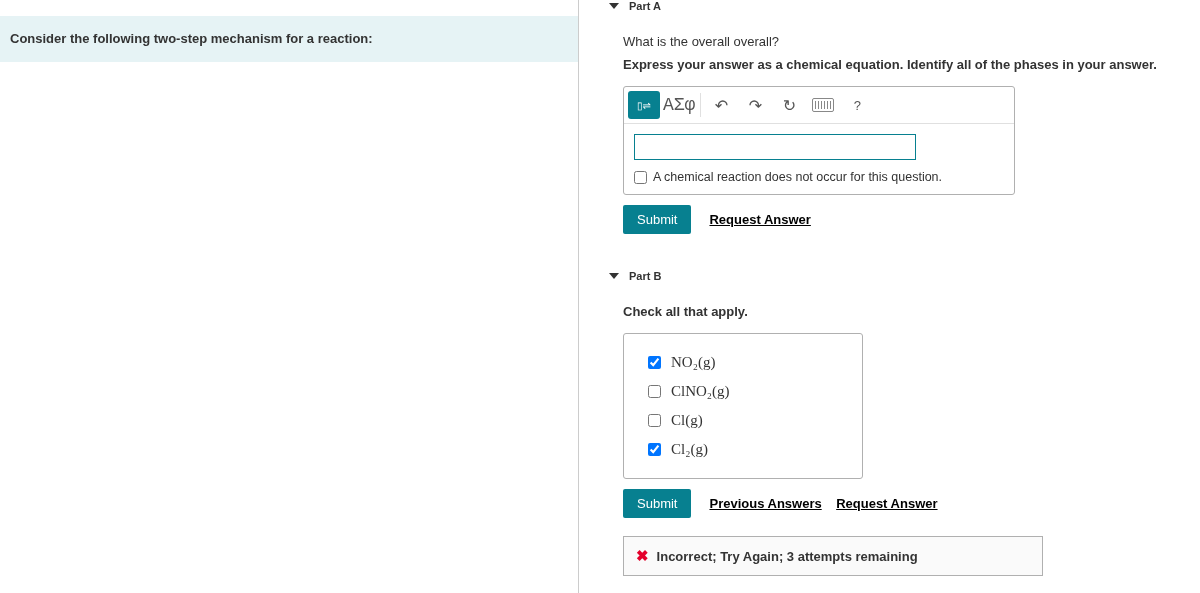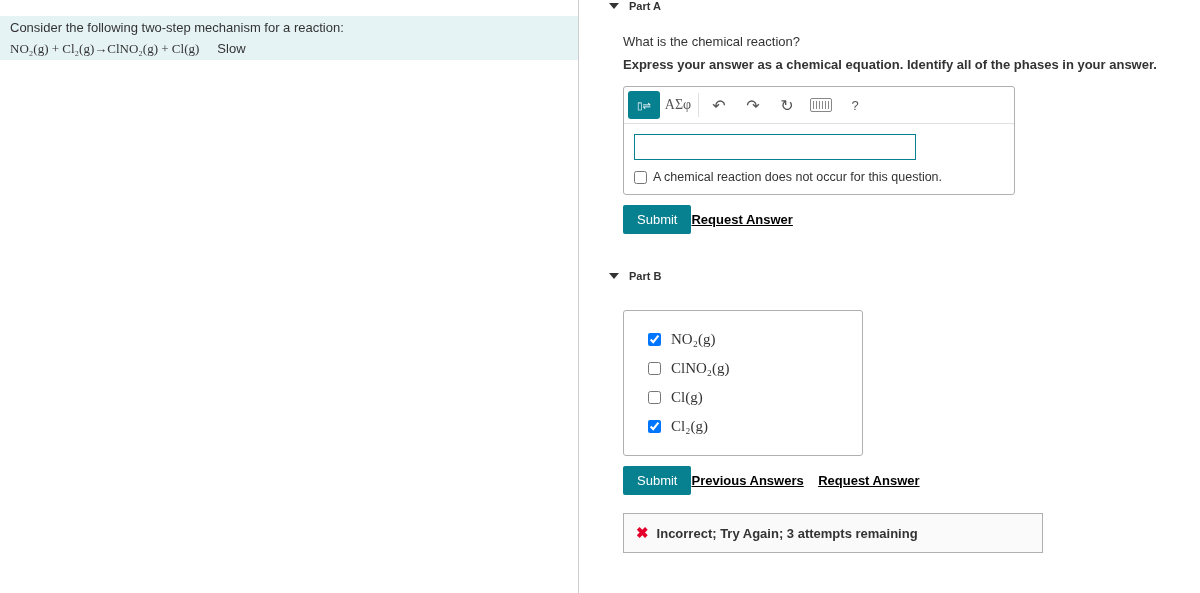--- a/index.html
+++ b/index.html
@@ -1,68 +1,64 @@
 <!DOCTYPE html>
 <html><head>
 <meta charset="utf-8">
 <style>
 * { box-sizing: border-box; margin: 0; padding: 0; }
 body { font-family: Arial, Helvetica, sans-serif; font-size: 13px; color: #333; background: #fff; width: 1200px; height: 593px; position: relative; }
 .left-panel { position: absolute; left: 0; top: 16px; width: 578px; }
-.problem-box { background: #e6f3f5; padding: 1px 10px; font-size: 13px; line-height: 1.5; }
+.problem-box { background: #e6f3f5; padding: 12px 10px; font-size: 13px; line-height: 1.5; font-weight: bold; }
 .problem-box .line { margin: 1px 0; }
 .math { font-family: 'Times New Roman', serif; }
 .right-panel { position: absolute; left: 578px; top: 0; width: 622px; border-left: 1px solid #ccc; height: 593px; padding-left: 18px; }
 .part-header { display: flex; align-items: center; padding: 0 0 6px 0; font-weight: bold; font-size: 11px; margin-left: 12px; }
 .part-header .caret { display: inline-block; width: 0; height: 0; border-left: 5px solid transparent; border-right: 5px solid transparent; border-top: 6px solid #333; margin-right: 10px; }
 .part-content { padding: 8px 0 18px 26px; }
 .prompt { margin: 8px 0; }
 .bold { font-weight: bold; }
 .editor-box { border: 1px solid #b0b0b0; border-radius: 3px; margin: 14px 0 10px 0; width: 392px; background: #fff; }
 .toolbar { display: flex; align-items: center; gap: 2px; padding: 4px; border-bottom: 1px solid #e0e0e0; }
 .tool-btn { display: inline-flex; align-items: center; justify-content: center; min-width: 32px; height: 28px; border: 1px solid transparent; border-radius: 3px; font-size: 13px; color: #555; cursor: pointer; background: transparent; }
 .tool-btn.primary { background: #078090; color: #fff; padding: 0 6px; font-size: 11px; }
-.greek { font-family: Liberation Serif, serif; font-size: 14px; }
+.greek { font-family: Liberation Mono, monospace; font-size: 18px; }
 .input-area { padding: 10px; }
 .input-area input[type="text"] { width: 282px; height: 26px; border: 1px solid #078090; padding: 2px 4px; font-size: 13px; }
 .checkbox-row { padding: 0 10px 10px 10px; font-size: 12.5px; display: flex; align-items: center; gap: 6px; }
-.action-row { display: flex; align-items: center; margin: 6px 0 18px 0; }
+.action-row { display: flex; align-items: center; gap: 18px; margin: 6px 0 18px 0; }
 .submit-btn { background: #078090; color: #fff; border: none; padding: 7px 14px; font-size: 13px; border-radius: 2px; cursor: pointer; }
 .link { color: #000000; text-decoration: underline; font-size: 13px; font-weight: bold; cursor: pointer; }
 .options-box { border: 1px solid #b0b0b0; border-radius: 3px; margin: 14px 0 10px 0; width: 240px; padding: 14px 16px; }
 .option-row { display: flex; align-items: center; gap: 10px; padding: 6px 8px; }
 .option-row .math { font-family: 'Times New Roman', serif; font-size: 15px; }
 .feedback-box { border: 1px solid #b0b0b0; background: #fafafa; padding: 10px 12px; width: 420px; display: flex; align-items: center; gap: 8px; margin-top: 10px; }
 .feedback-box .x { color: #e4002b; font-weight: bold; font-size: 15px; }
 .kbd-icon { display: inline-block; width: 22px; height: 14px; border: 1px solid #888; border-radius: 2px; position: relative; }
 .kbd-icon::before { content: ""; position: absolute; left: 2px; right: 2px; top: 2px; bottom: 2px; background: repeating-linear-gradient(to right, #888 0 1px, transparent 1px 3px); }
 .undo-icon, .redo-icon, .reset-icon { font-size: 16px; }
 .sep { width: 1px; height: 24px; background: #e0e0e0; margin: 0 2px; }
 </style>
 </head>
 <body>
 
 <div class="left-panel">
   <div class="problem-box">
     <div class="line">Consider the following two-step mechanism for a reaction:</div>
-    <div class="line">
-      <span class="math">NO₂(g) + Cl₂(g)→ClNO₂(g) + Cl(g)</span>
-      &nbsp;&nbsp;&nbsp;&nbsp;<span>Slow</span>
-    </div>
   </div>
 </div>
 
 <div class="right-panel">
 
   <div class="part-header">
     <span class="caret"></span>
     <span>Part A</span>
   </div>
   <div class="part-content">
-    <div class="prompt">What is the chemical reaction?</div>
+    <div class="prompt">What is the overall overall?</div>
     <div class="prompt bold">Express your answer as a chemical equation. Identify all of the phases in your answer.</div>
 
     <div class="editor-box">
       <div class="toolbar">
         <button class="tool-btn primary">
           <span style="font-size:10px;">▯</span>
             <span style="font-size:10px;">⇌</span>
         </button>
         <button class="tool-btn greek">ΑΣφ</button>
         <div class="sep"></div>
@@ -87,20 +83,21 @@
       <button class="submit-btn">Submit</button>
       <span class="link">Request Answer</span>
     </div>
   </div>
 
   <div class="part-header">
     <span class="caret"></span>
     <span>Part B</span>
   </div>
   <div class="part-content">
+    <div class="prompt bold">Check all that apply.</div>
 
     <div class="options-box">
       <div class="option-row">
         <input type="checkbox" checked="" style="">
         <span class="math">NO₂(g)</span>
       </div>
       <div class="option-row">
         <input type="checkbox" style="">
         <span class="math">ClNO₂(g)</span>
       </div>

